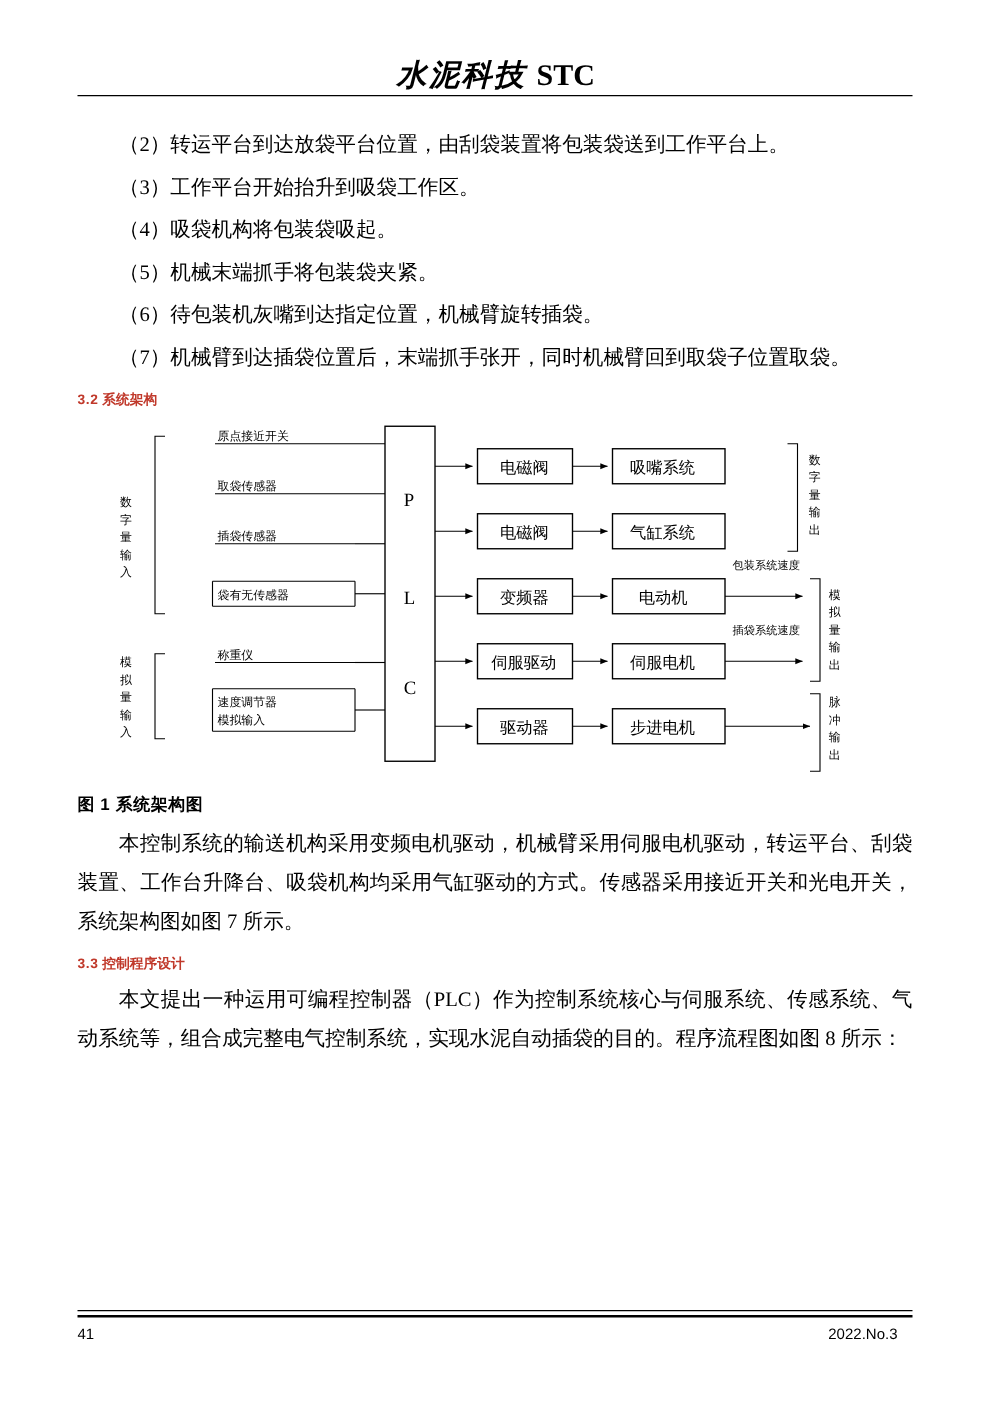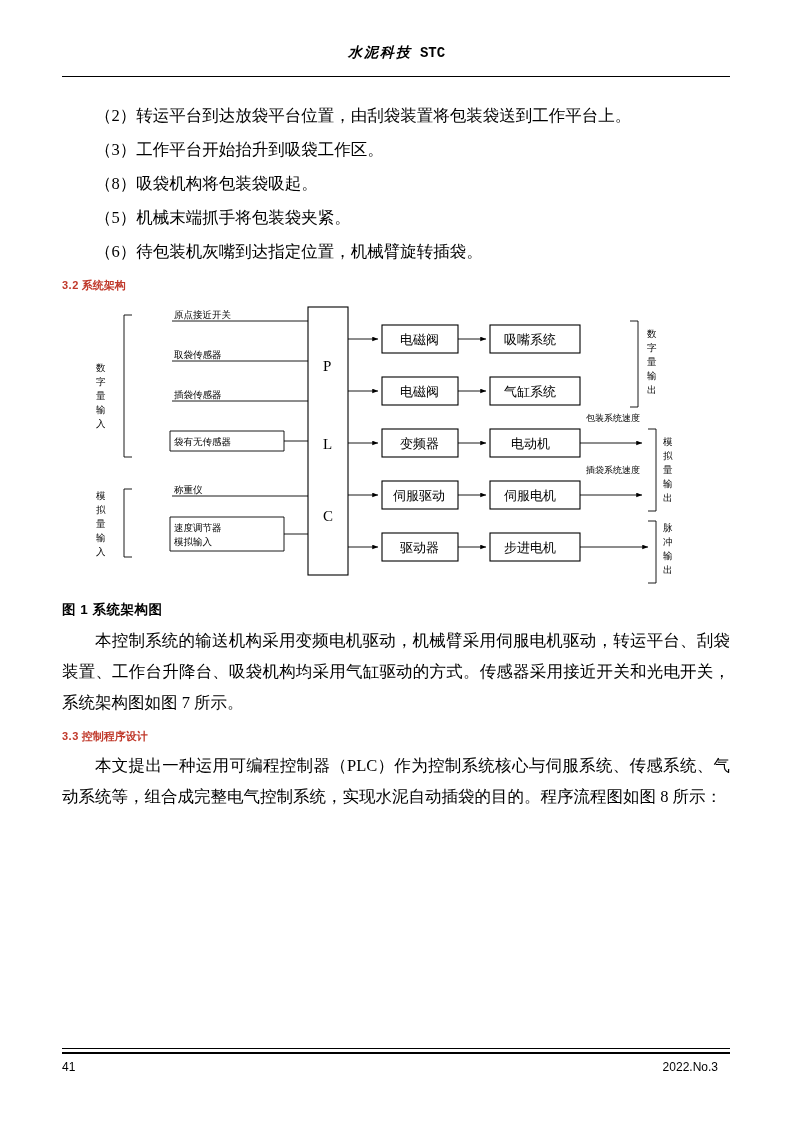--- a/index.html
+++ b/index.html
@@ -24,22 +24,22 @@
 
   
   .header {
     position: absolute;
     left: 0;
     top: 44px;
     width: 793px;
     text-align: center;
   }
   .header-title {
-    font-family: Liberation Mono, monospace;
-    font-size: 14px;
+    font-family: Liberation Serif, serif;
+    font-size: 24px;
     font-weight: bold;
     font-style: italic;
     letter-spacing: 2px;
   }
   .header-title .stc {
     font-style: normal;
     font-weight: bold;
     letter-spacing: 0;
     margin-left: 8px;
   }
@@ -140,23 +140,24 @@
     <div class="header-title">
       <span>水泥科技</span><span class="stc">STC</span>
     </div>
   </div>
   <div class="header-rule"></div>
 
   <div class="content">
 
     <p class="para">（2）转运平台到达放袋平台位置，由刮袋装置将包装袋送到工作平台上。</p>
     <p class="para">（3）工作平台开始抬升到吸袋工作区。</p>
-    <p class="para">（8）吸袋机构将包装袋吸起。</p>
+    <p class="para">（4）吸袋机构将包装袋吸起。</p>
     <p class="para">（5）机械末端抓手将包装袋夹紧。</p>
     <p class="para">（6）待包装机灰嘴到达指定位置，机械臂旋转插袋。</p>
+    <p class="para">（7）机械臂到达插袋位置后，末端抓手张开，同时机械臂回到取袋子位置取袋。</p>
 
     <h2 class="sec">
       <span class="num">3.2</span>
       <span>系统架构</span>
     </h2>
 
     <div class="figure">
       <svg width="668" height="300" viewBox="0 0 668 300" xmlns="http://www.w3.org/2000/svg">
         <defs>
           <marker id="arrow" markerWidth="7" markerHeight="7" refX="6.4" refY="2.6" orient="auto">

